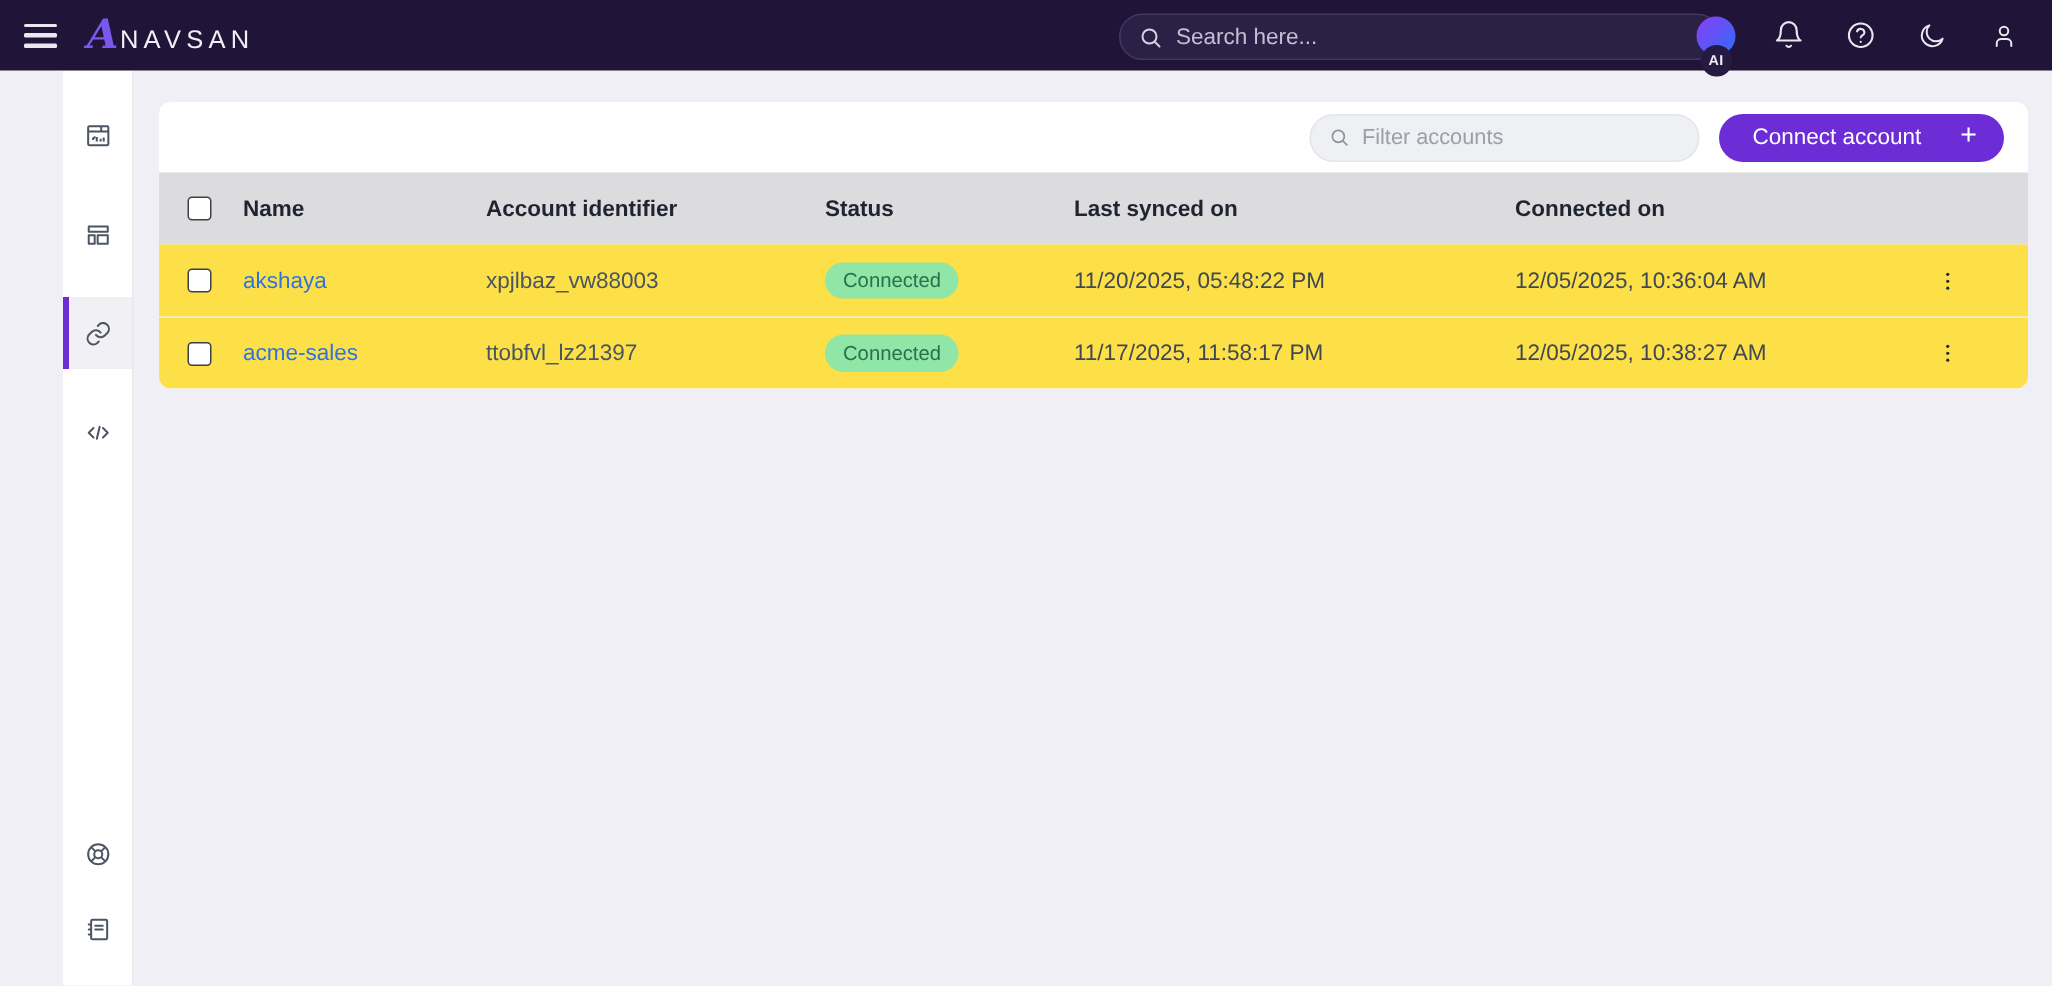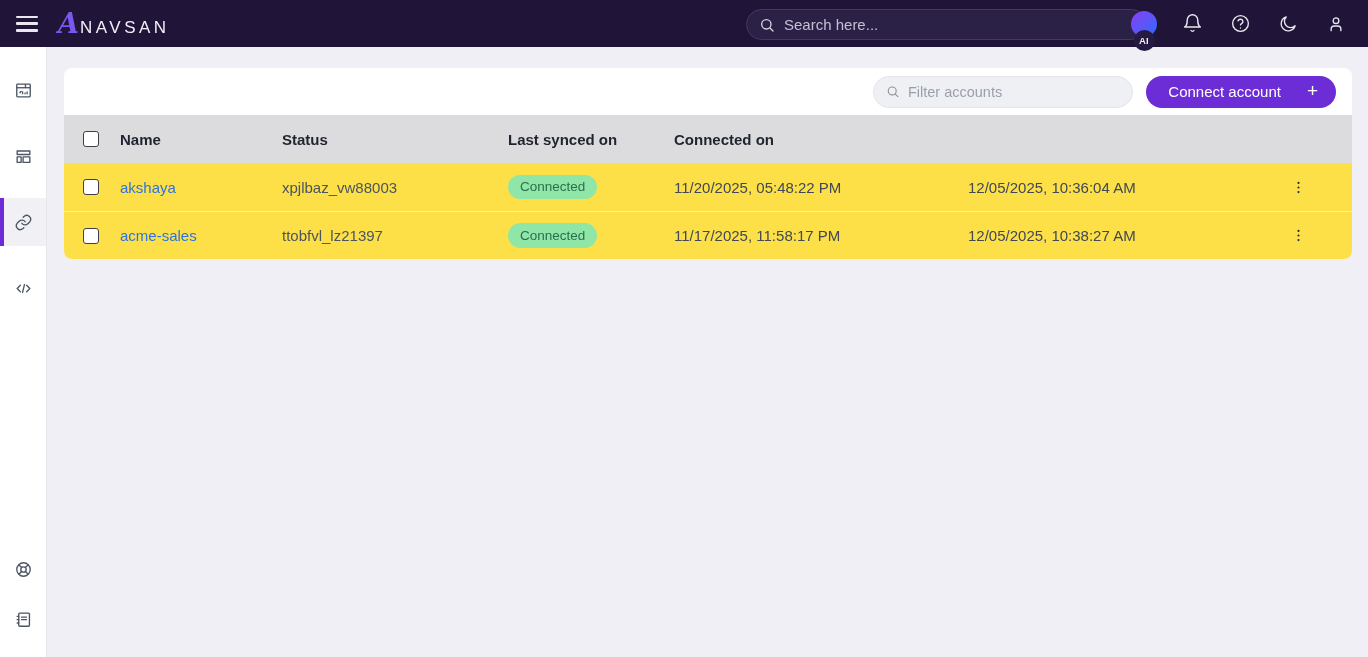--- a/index.html
+++ b/index.html
@@ -28,21 +28,21 @@
     font-size:15px; margin-left:9px; width:100%; font-family:"Liberation Sans", sans-serif;
   }
   .search-pill input::placeholder { color:#c4c0d3; }
 
   .topbar-icons { position:absolute; right:8px; top:0; height:47px; display:flex; align-items:center; }
   .tb-icon { width:48px; height:47px; display:flex; align-items:center; justify-content:center; color:#e9e7f0; cursor:pointer; }
   .ai-ring { width:26px; height:26px; border-radius:50%; background:linear-gradient(135deg,#8a3ff0 0%,#2f6bff 100%); display:flex; align-items:center; justify-content:center; }
   .ai-inner { width:21px; height:21px; border-radius:50%; background:#241a42; color:#f0eef8; font-size:9.5px; font-weight:700; display:flex; align-items:center; justify-content:center; letter-spacing:.3px;margin-top:33px; }
 
   
-  .shell { display:flex; height:610px; }
+  .shell { display:flex; height:610px;padding-left:42px; }
   .sidebar {
     width:47px; background:#ffffff; border-right:1px solid #e7e6ec;
     display:flex; flex-direction:column; position:relative;
   }
   .side-item { height:48px; display:flex; align-items:center; justify-content:center; color:#4b5563; cursor:pointer; position:relative; margin-top:18px; }
   .side-item.first { margin-top:19px; }
   .side-item.active { background:#f1f0f4; margin-top:18px; }
   .side-item.active::before {
     content:""; position:absolute; left:0; top:0; width:4px; height:48px; background:#6d2dd6;
   }
@@ -226,20 +226,21 @@
           <span>Connect account</span>
           <span class="plus">+</span>
         </button>
       </div>
 
       <div class="grid-row thead">
         <div class="checkbox-cell">
           <input type="checkbox" style="">
         </div>
         <div class="th">Name</div>
+        <div class="th">Account identifier</div>
         <div class="th">Status</div>
         <div class="th">Last synced on</div>
         <div class="th">Connected on</div>
         <div></div>
       </div>
 
       <div class="grid-row trow">
         <div class="checkbox-cell">
           <input type="checkbox" style="">
         </div>

